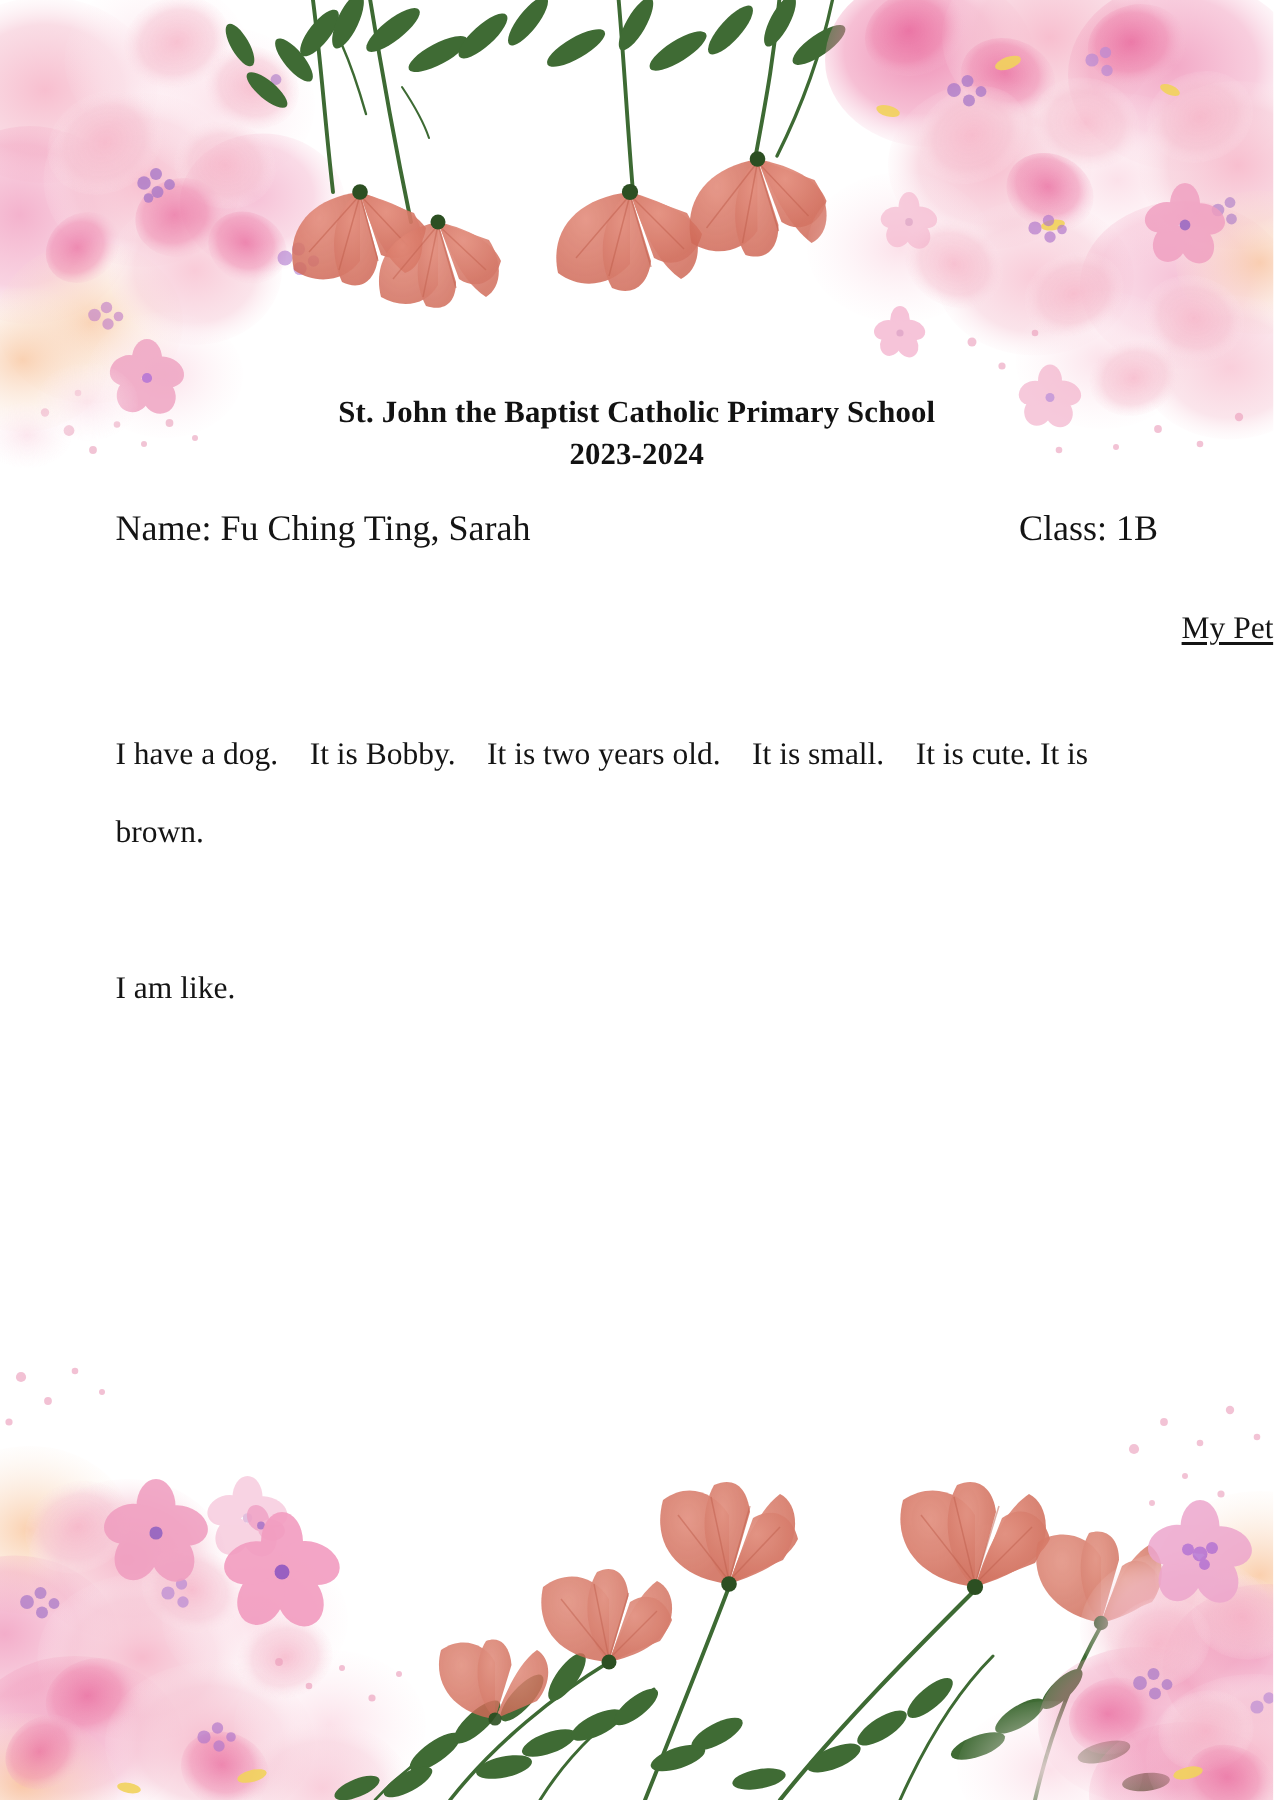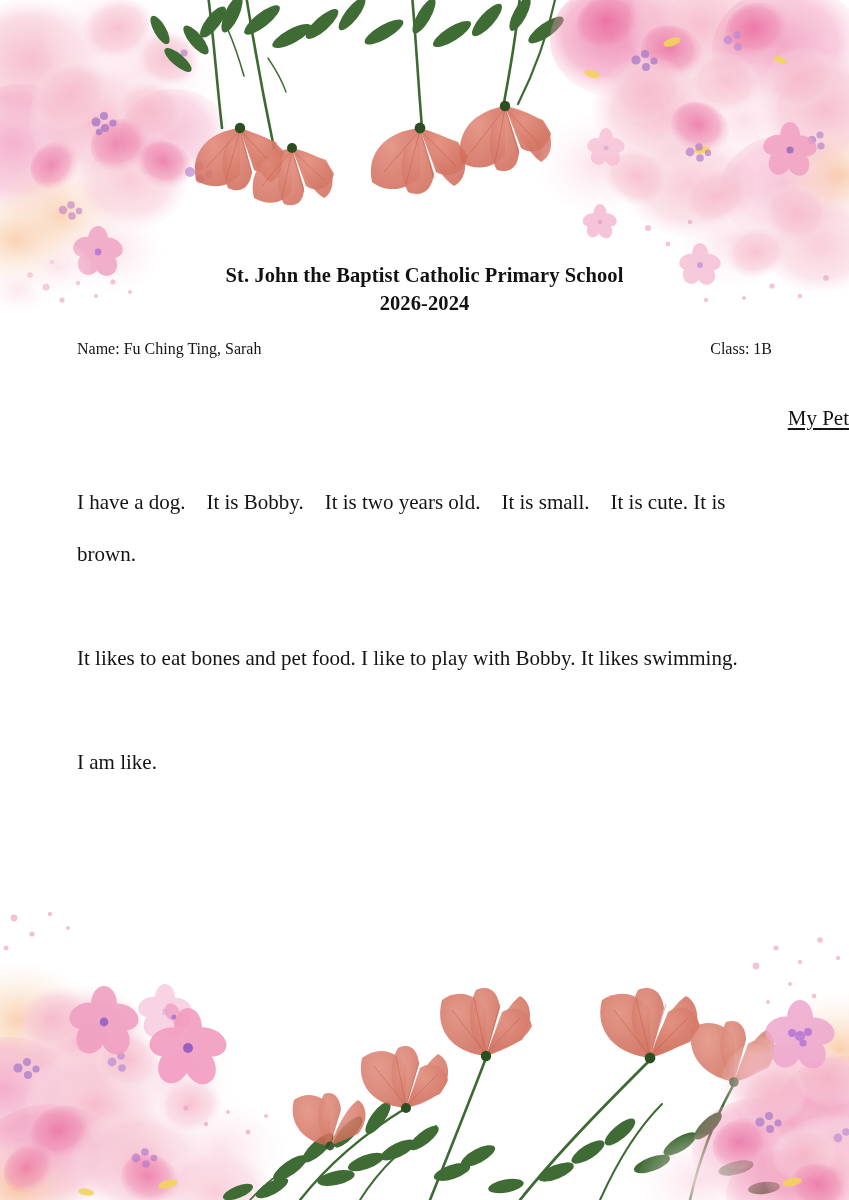--- a/index.html
+++ b/index.html
@@ -57,21 +57,21 @@
   #school-header .line2 { display: block; }
 
   #info-row {
     position: absolute;
     top: 340px;
     left: 77px;
     width: 695px;
     display: flex;
     justify-content: space-between;
     align-items: center;
-    font-size: 16px;
+    font-size: 24px;
     color: #141414;
   }
 
   #essay-title {
     position: absolute;
     top: 406px;
     left: 0;
     width: 849px;
     text-align: right;
     font-size: 21px;
@@ -691,32 +691,31 @@
         <circle cx="814" cy="96" r="2.4"></circle>
           <circle cx="768" cy="102" r="2"></circle>
       </g>
     </svg>
   </div>
 
   <div id="content">
 
     <div id="school-header">
       <span>St. John the Baptist Catholic Primary School</span>
-      <span class="line2">2026-2024</span>
+      <span class="line2">2023-2024</span>
     </div>
 
     <div id="info-row">
       <span>Name: Fu Ching Ting, Sarah</span>
       <span>Class: 1B</span>
     </div>
 
     <div id="essay-title">
       <span>My Pet</span>
     </div>
 
     <div id="body-text">
       <p class="para">I have a dog.    It is Bobby.    It is two years old.    It is small.    It is cute. It is brown.</p>
-      <p class="para">It likes to eat bones and pet food. I like to play with Bobby. It likes swimming.</p>
       <p class="para">I am like.</p>
     </div>
 
   </div>
 </div>
 
 </body></html>

